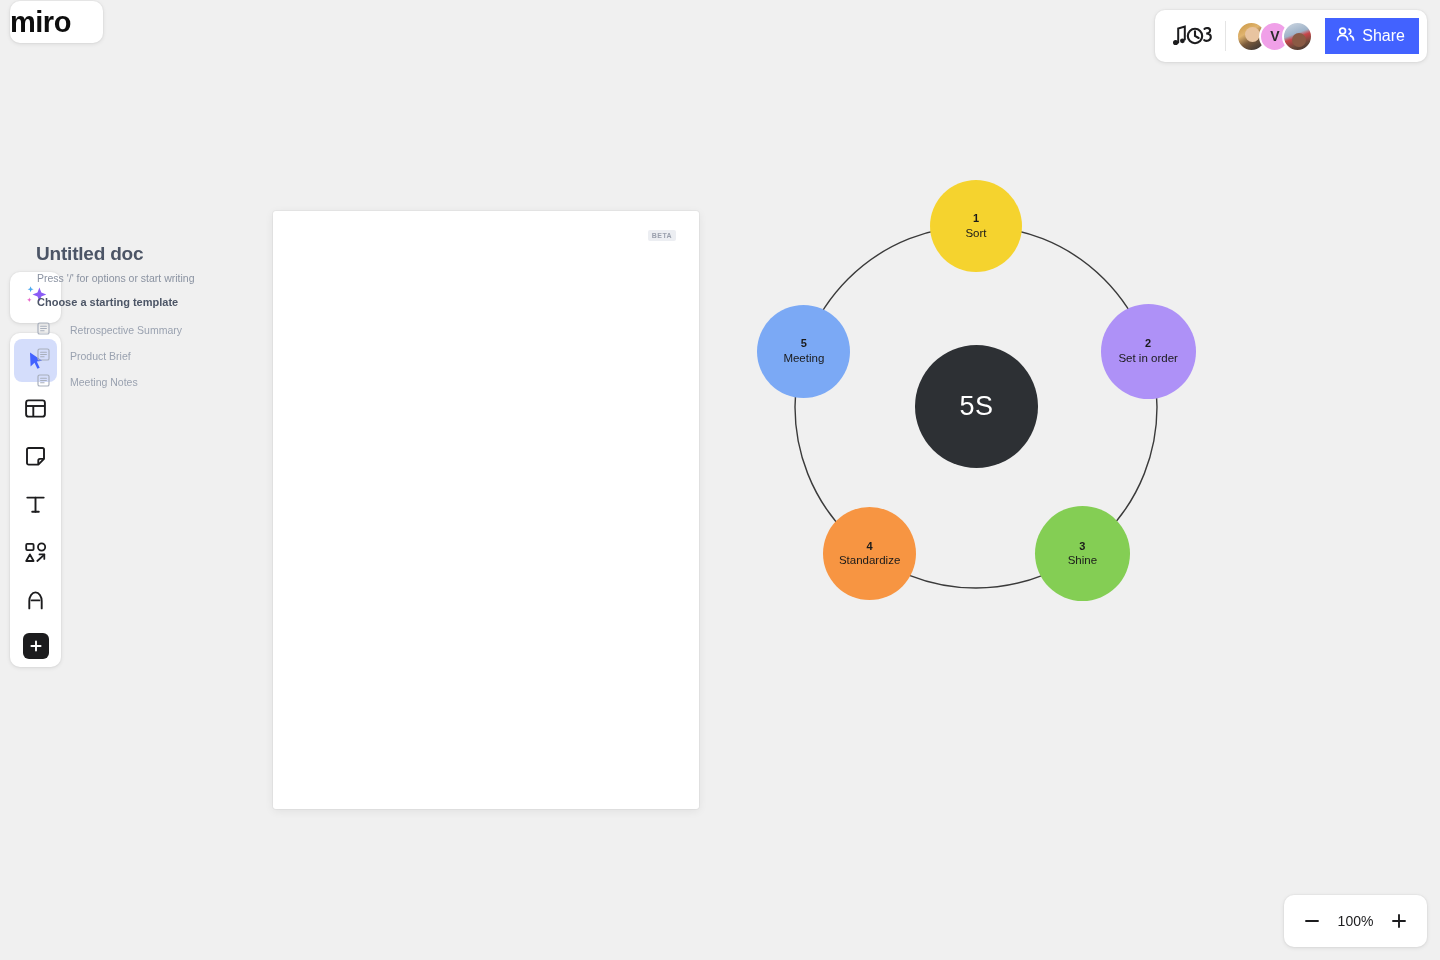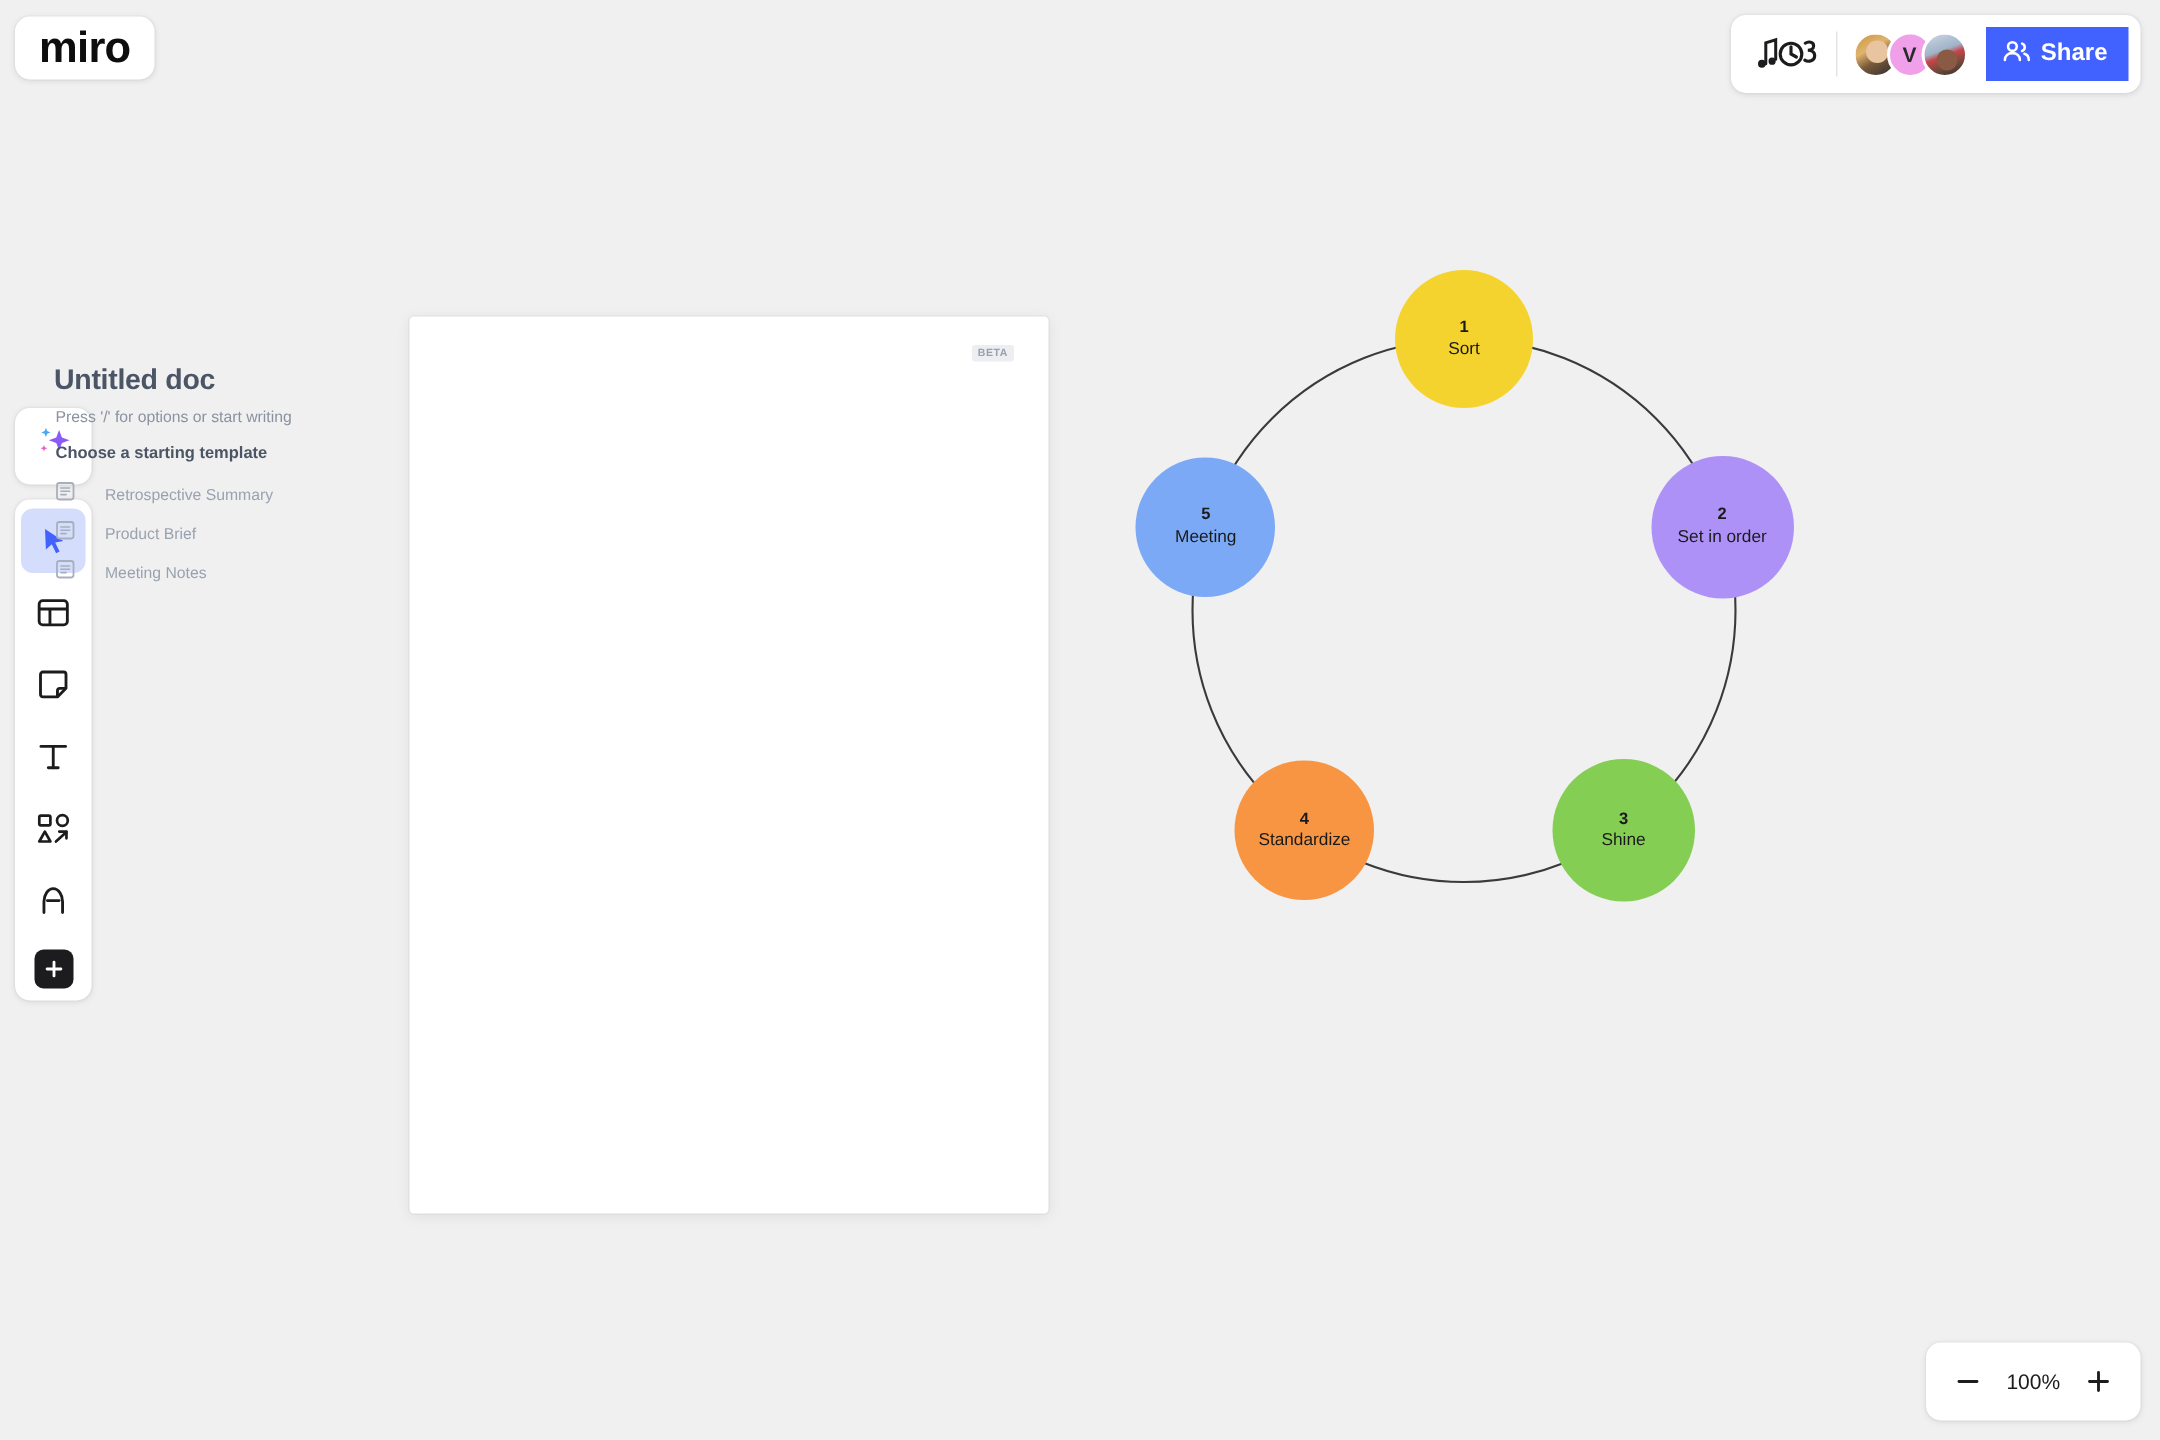--- a/index.html
+++ b/index.html
@@ -10,25 +10,25 @@
     background: #f0f0f0;
   }
   #canvas {
     position: relative;
     width: 1440px; height: 960px;
     background: #f0f0f0;
   }
 
   
   #logo-card {
-    position: absolute; left: 10px; top: 11px;
+    position: absolute; left: 10px; top: 1px;
     width: 93px; height: 42px;
     background: #fff; border-radius: 10px;
     box-shadow: 0 1px 4px rgba(0,0,0,.10), 0 0 0 1px rgba(0,0,0,.02);
-    display: flex; align-items: center; justify-content: center;
+    display: flex; align-items: center; 
   }
   #logo-text {
     font-size: 29px; font-weight: 700; letter-spacing: -0.5px;
     color: #0d0d0d; line-height: 1;
   }
 
   
   #topbar {
     position: absolute; right: 13px; top: 10px;
     height: 52px;
@@ -57,21 +57,21 @@
   #avatar-3 { background: linear-gradient(160deg,#cfd8e3 0%,#9fb3c8 40%,#c8454a 52%,#6b4a3a 75%,#3a2b28 100%); }
   #avatar-3::after {
     content:""; position:absolute; left:8px; top:10px; width:14px; height:14px;
     border-radius:50%; background:#8a5a44;
   }
   #share-button {
     display: flex; align-items: center; gap: 7px;
     background: #4262ff; color: #fff;
     border-radius: 0; height: 36px; padding: 0 14px 0 11px;
     margin-left: 6px; cursor: pointer;
-    font-size: 16px; font-weight: 700;
+    font-size: 16px; font-weight: 400;
   }
 
   
   #ai-card {
     position: absolute; left: 10px; top: 272px;
     width: 51px; height: 51px;
     background: #fff; border-radius: 10px;
     box-shadow: 0 1px 4px rgba(0,0,0,.10), 0 0 0 1px rgba(0,0,0,.02);
     display: flex; align-items: center; justify-content: center;
     cursor: pointer;
@@ -302,20 +302,23 @@
       </span>
       <span class="template-label">Meeting Notes</span>
     </div>
   </div>
 
   <div id="diagram">
     <svg id="ring" width="480" height="460" style="position:absolute;left:0;top:0">
       <circle cx="236" cy="217" r="181" fill="none" stroke="#3a3a3a" stroke-width="1.4"></circle>
     </svg>
 
+    <div id="node-center" style="background: rgb(45, 48, 52);">
+      <span id="node-center-label">5S</span>
+    </div>
 
     <div class="node" id="node-1" style="width: 92px; height: 92px; background: rgb(245, 211, 46); left: 190px; top: -10px;">
       <span class="node-num">1</span>
       <span class="node-label">Sort</span>
     </div>
     <div class="node" id="node-2" style="width: 95px; height: 95px; background: rgb(174, 145, 247); left: 360.641px; top: 113.568px;">
       <span class="node-num">2</span>
       <span class="node-label">Set in order</span>
     </div>
     <div class="node" id="node-3" style="width: 95px; height: 95px; background: rgb(132, 206, 84); left: 294.889px; top: 315.932px;">

